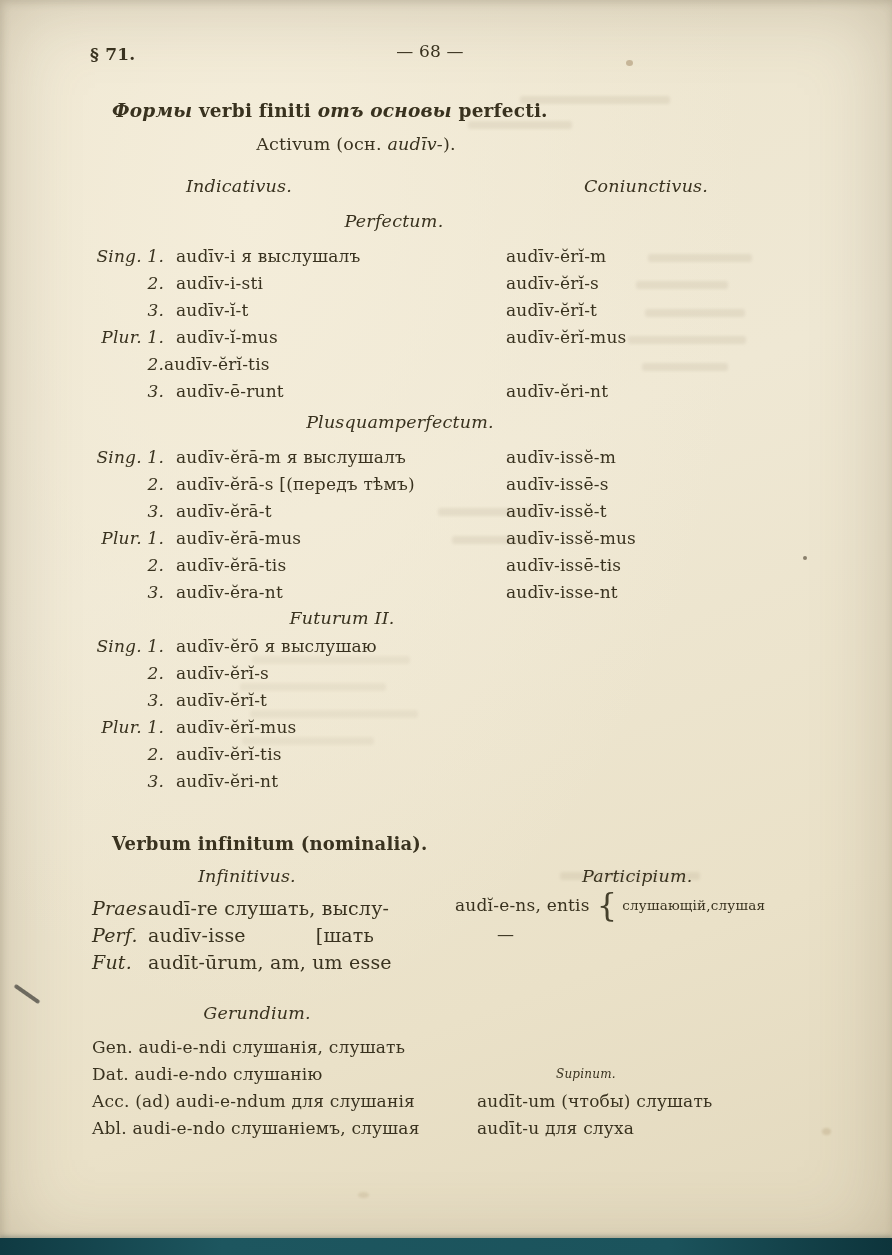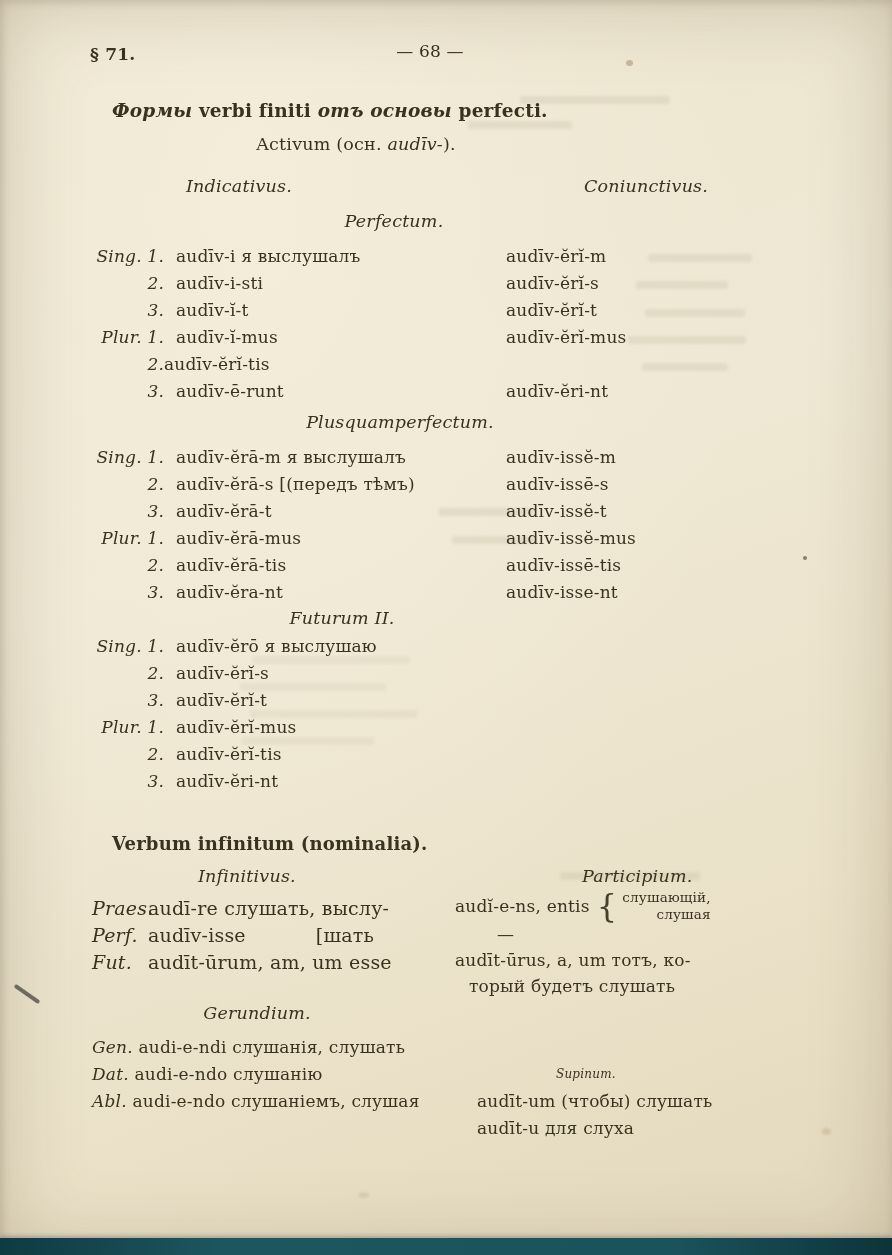--- a/index.html
+++ b/index.html
@@ -36,27 +36,27 @@
   .crow .conj { flex:none; }
 
   .heading-bold { position:absolute; left:112px; font-size:18px; font-weight:700;text-align:center; }
 
   .vrow { display:flex; line-height:27px; font-size:19px; white-space:nowrap; }
   .vrow .vlbl { flex:none; width:56px; font-style:italic; }
   .vrow .carry { margin-left:70px; }
 
   .part-praes { position:absolute; display:flex; align-items:center; font-size:17px; white-space:nowrap;text-align:right; }
   .part-praes .brace { font-size:32px; font-weight:400; line-height:1; margin:0 5px 0 7px; color:#45402c; }
-  .part-praes .popts { display:inline-flex; flex-direction:column; font-size:13.5px; line-height:1.25; }
+  .part-praes .popts { display:inline-flex; flex-direction:row; font-size:13.5px; line-height:1.25; }
   .part-perf { position:absolute; font-size:17px; line-height:27px; }
   .part-fut  { position:absolute; font-size:17px; }
   .part-fut div { line-height:25.5px; white-space:nowrap; }
 
   .grow { line-height:27px; font-size:17px; white-space:nowrap; }
-  .grow .glbl { font-style:italic; }
+  .grow .glbl { }
 
   .sup-head { position:absolute; font-style:italic; font-size:12px; line-height:27px; }
   .sup-row  { position:absolute; font-size:17px; line-height:27px; white-space:nowrap; }
 
   .g { position:absolute; height:8px; background:rgba(146,131,99,.13); filter:blur(1.6px); border-radius:3px; }
   .spot { position:absolute; border-radius:50%; }
   .pen-mark { position:absolute; width:30px; height:4px; background:rgba(60,58,52,.7); border-radius:2px; transform:rotate(35deg); filter:blur(.4px); }
 
   .bottom-bar {
     position:absolute; left:0; bottom:0; width:100%; height:17px;
@@ -217,29 +217,26 @@
 
   <div class="part-praes" style="left:455px;top:889px">
     <span class="pmain">audĭ-e-ns, entis</span>
     <span class="brace">{</span>
     <span class="popts">
       <span>слушающій,</span>
       <span>слушая</span>
     </span>
   </div>
   <div class="part-perf" style="left:497px;top:921px">—</div>
-  <div class="part-fut" style="left:455px;top:948px">
-    <div>audīt-ūrus, a, um тотъ, ко-</div>
-    <div style="margin-left:14px">торый будетъ слушать</div>
-  </div>
 
   <div class="center-line sec-head" style="top:1003px;left:92px;width:330px">Gerundium.</div>
   <div class="rows" style="top:1034px">
     <div class="grow"><span class="glbl">Gen.</span> <span>audi-e-ndi слушанія, слушать</span></div>
     <div class="grow"><span class="glbl">Dat.</span> <span>audi-e-ndo слушанію</span></div>
+    <div class="grow"><span class="glbl">Acc.</span> <span>(ad) audi-e-ndum для слушанія</span></div>
     <div class="grow"><span class="glbl">Abl.</span> <span>audi-e-ndo слушаніемъ, слушая</span></div>
   </div>
 
   <div class="sup-head" style="left:556px;top:1061px">Supinum.</div>
   <div class="sup-row" style="left:477px;top:1088px">audīt-um (чтобы) слушать</div>
   <div class="sup-row" style="left:477px;top:1115px">audīt-u для слуха</div>
 
   <div class="bottom-bar"></div>
 </div>
 

